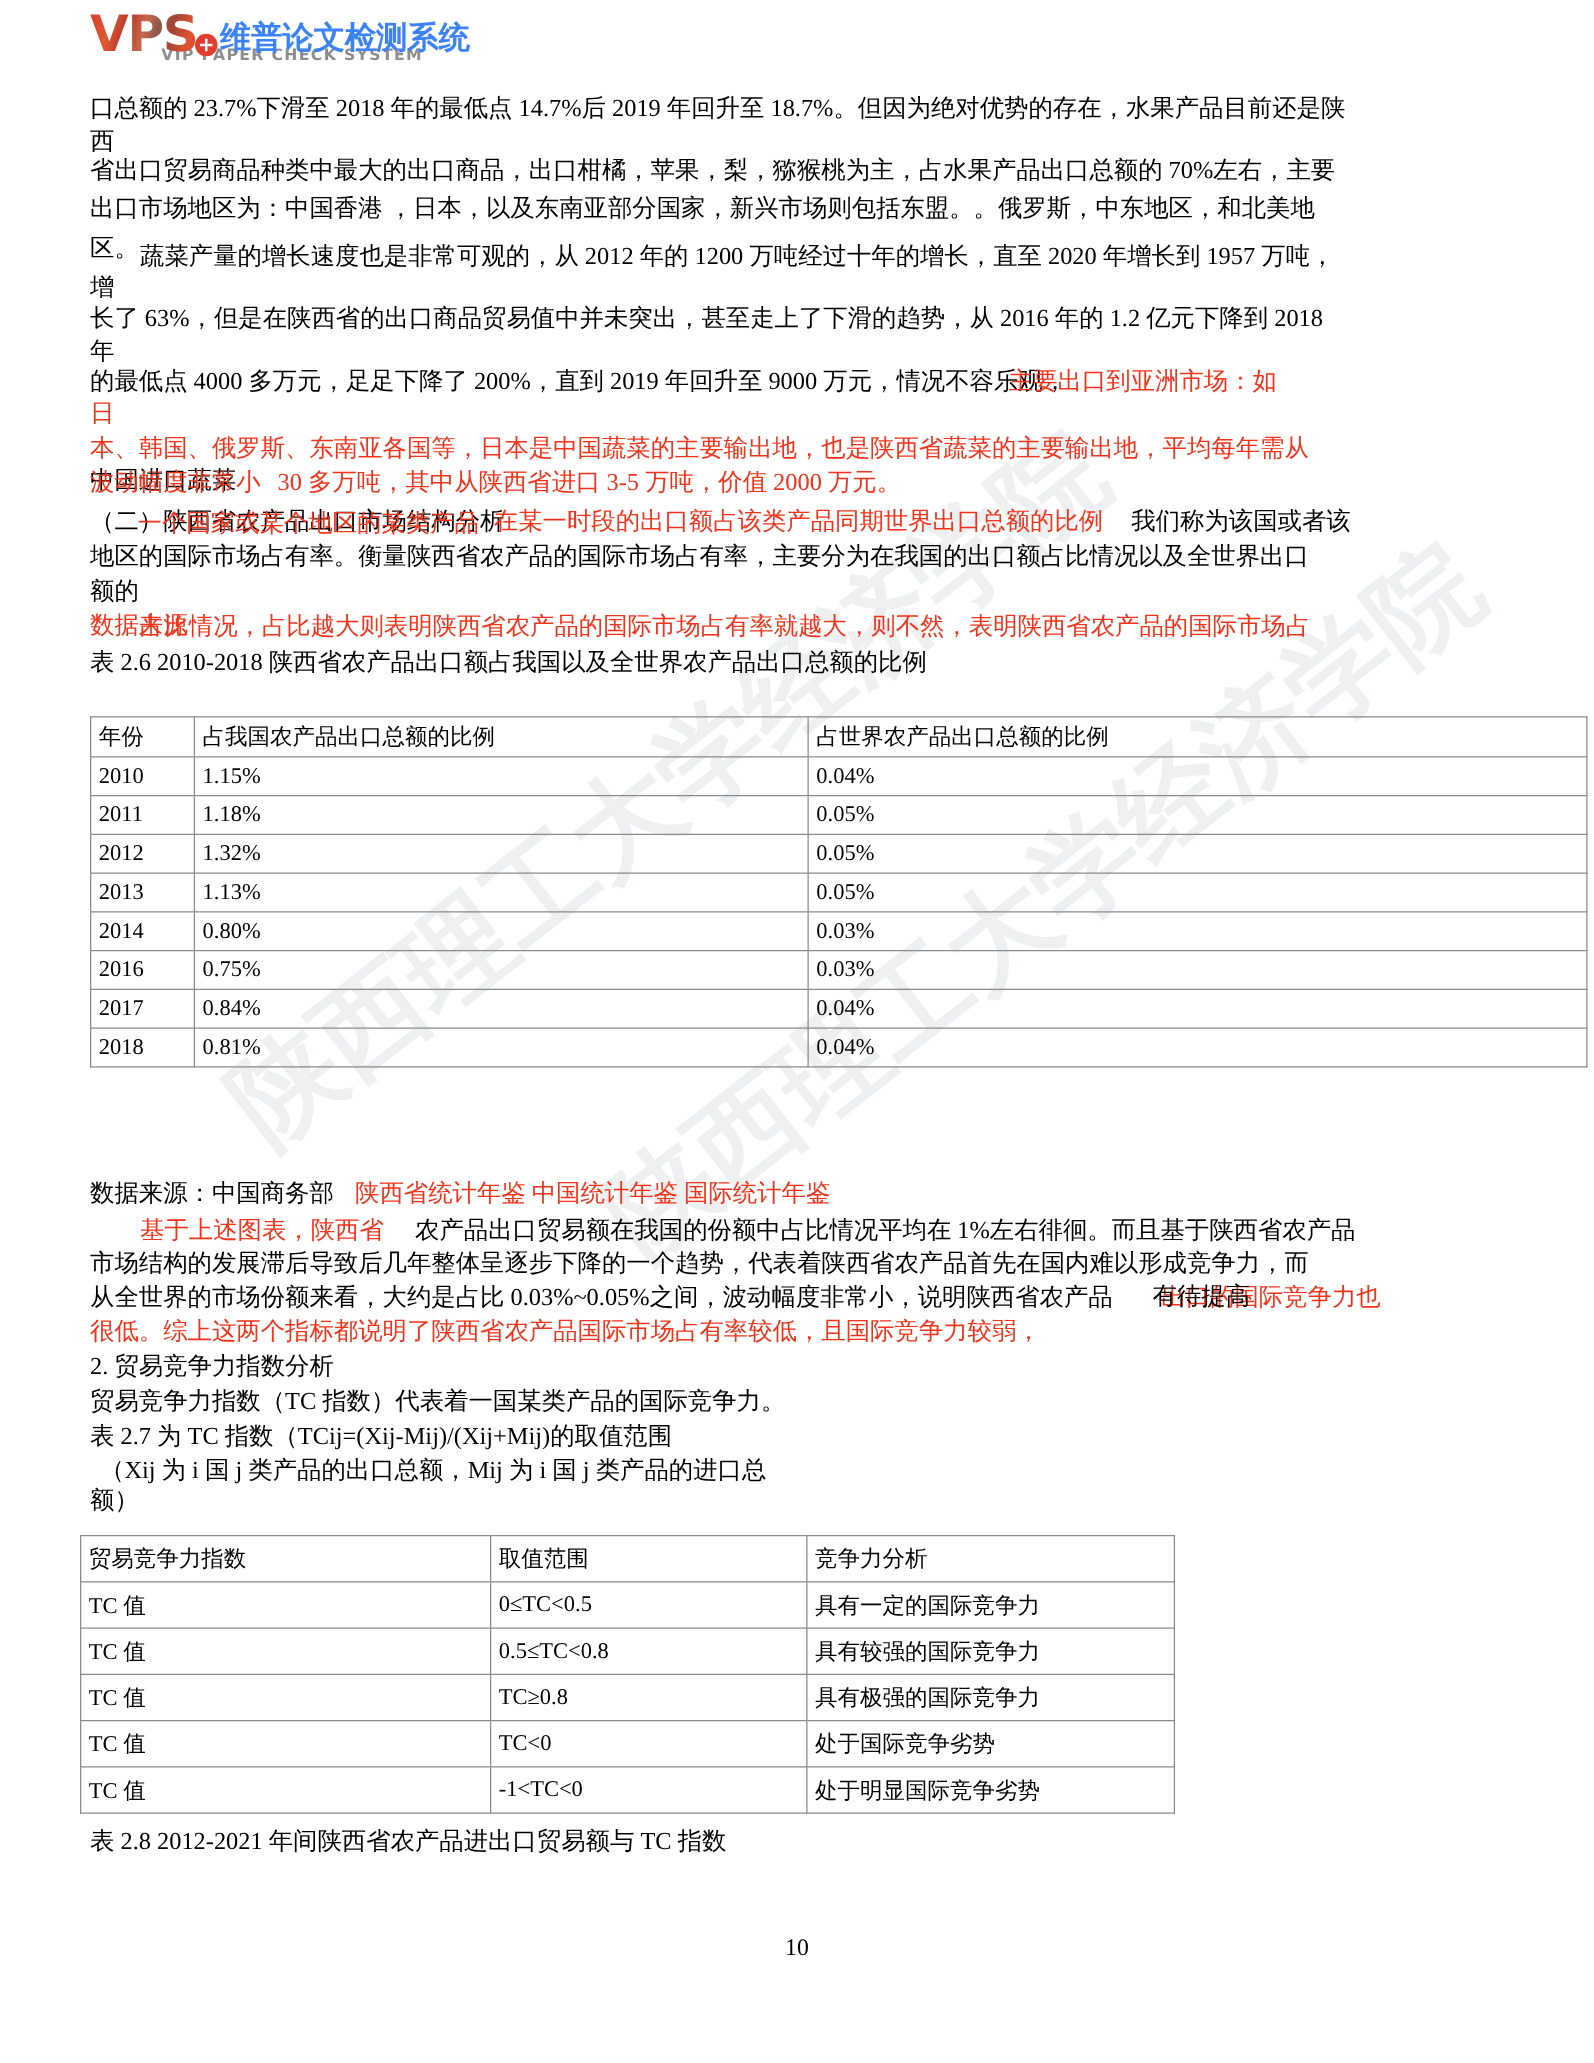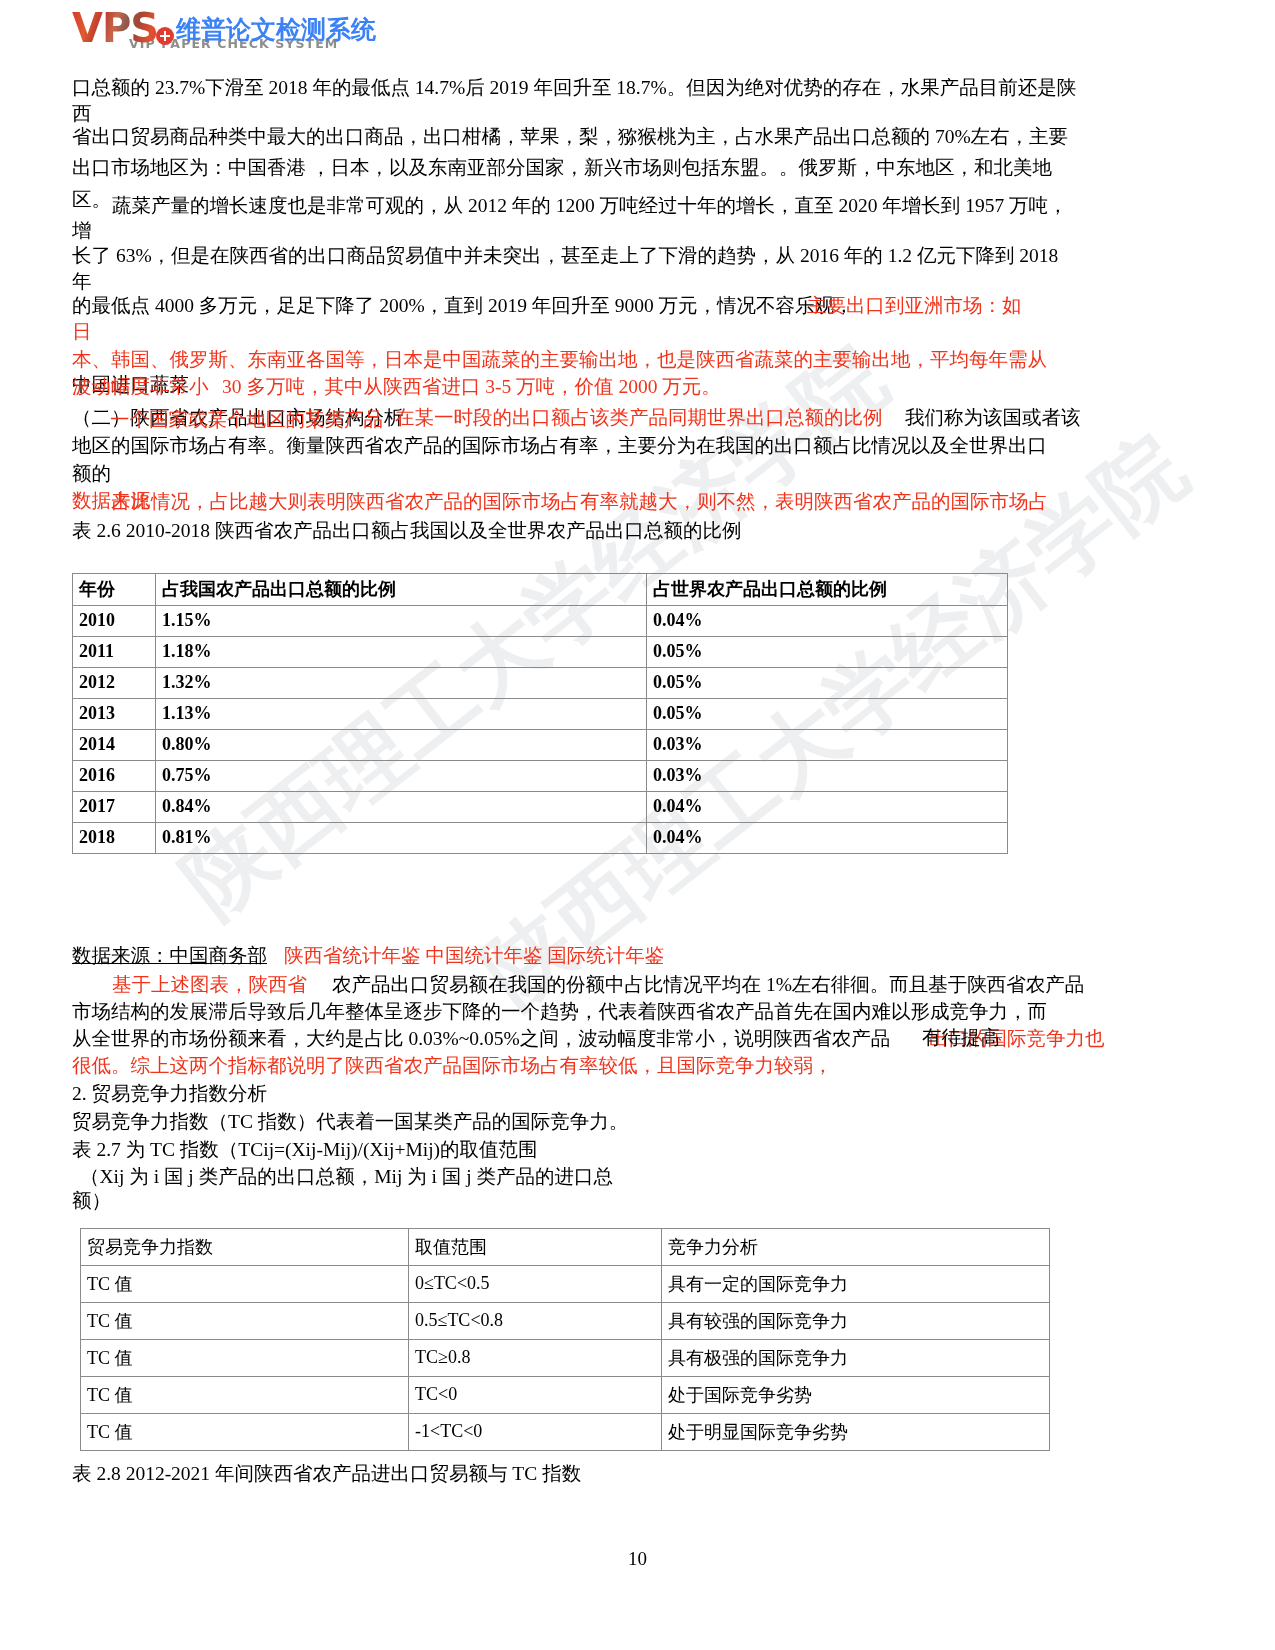--- a/index.html
+++ b/index.html
@@ -93,26 +93,26 @@
     z-index:3;
     background:transparent;
   }
   table td{
     border:1px solid #8a8a8a;
     padding:3px 6px 4px 6px;
     color:#000;
     vertical-align:middle;
     background:transparent;
   }
-  #table26{left:72px;top:573px;width:936px;font-weight:bold;}
+  #table26{left:72px;top:573px;width:1198px;}
   #table26 td:nth-child(1){width:70px;}
   #table26 td:nth-child(2){width:478px;}
   #table26 tr{height:31px;}
 
-  #table27{left:80px;top:1228px;width:970px;}
+  #table27{left:64px;top:1228px;width:876px;}
   #table27 td:nth-child(1){width:315px;}
   #table27 td:nth-child(2){width:240px;}
   #table27 tr{height:37px;}
 
   .pageno{
     position:absolute;left:0;top:1548px;width:1275px;
     text-align:center;font-size:19px;
     font-family:"Liberation Serif","DejaVu Serif",serif;
     color:#000;z-index:4;
   }
@@ -153,21 +153,21 @@
       <div class="ln red" style="left: 222px; top: 377px;">30 多万吨，其中从陕西省进口 3-5 万吨，价值 2000 万元。</div>
       <div class="ln" style="left: 72px; top: 408px;">（二）陕西省农产品出口市场结构分析</div>
       <div class="ln red" style="left: 110px; top: 410px;">一个国家或某个地区的某类产品</div>
       <div class="ln red" style="left: 395px; top: 408px;">在某一时段的出口额占该类产品同期世界出口总额的比例</div>
       <div class="ln" style="left: 905px; top: 408px;">我们称为该国或者该</div>
       <div class="ln" style="left: 72px; top: 436px;">地区的国际市场占有率。衡量陕西省农产品的国际市场占有率，主要分为在我国的出口额占比情况以及全世界出口</div>
       <div class="ln" style="left: 72px; top: 464px;">额的</div>
       <div class="ln red" style="left: 112px; top: 464px; margin-top: 28px;">占比情况，占比越大则表明陕西省农产品的国际市场占有率就越大，则不然，表明陕西省农产品的国际市场占</div>
       <div class="ln red" style="left: 72px; top: 491px;">数据来源</div>
       <div class="ln" style="left: 72px; top: 521px;">表 2.6  2010-2018 陕西省农产品出口额占我国以及全世界农产品出口总额的比例</div>
-      <div class="ln" style="left: 72px; top: 946px; text-decoration: underline;">数据来源：中国商务部</div>
+      <div class="ln" style="left: 72px; top: 946px;">数据来源：中国商务部</div>
       <div class="ln red" style="left: 284px; top: 946px;">陕西省统计年鉴 中国统计年鉴 国际统计年鉴</div>
       <div class="ln red" style="left: 112px; top: 975px;">基于上述图表，陕西省</div>
       <div class="ln" style="left: 332px; top: 975px;">农产品出口贸易额在我国的份额中占比情况平均在 1%左右徘徊。而且基于陕西省农产品</div>
       <div class="ln" style="left: 72px; top: 1002px;">市场结构的发展滞后导致后几年整体呈逐步下降的一个趋势，代表着陕西省农产品首先在国内难以形成竞争力，而</div>
       <div class="ln" style="left: 72px; top: 1029px;">从全世界的市场份额来看，大约是占比 0.03%~0.05%之间，波动幅度非常小，说明陕西省农产品</div>
       <div class="ln red" style="left: 929px; top: 1029px;">出口的国际竞争力也</div>
       <div class="ln red" style="left: 72px; top: 1056px;">很低。综上这两个指标都说明了陕西省农产品国际市场占有率较低，且国际竞争力较弱，</div>
       <div class="ln" style="left: 922px; top: 1028px;">有待提高</div>
       <div class="ln" style="left: 72px; top: 1084px;">2. 贸易竞争力指数分析</div>
       <div class="ln" style="left: 72px; top: 1112px;">贸易竞争力指数（TC 指数）代表着一国某类产品的国际竞争力。</div>

